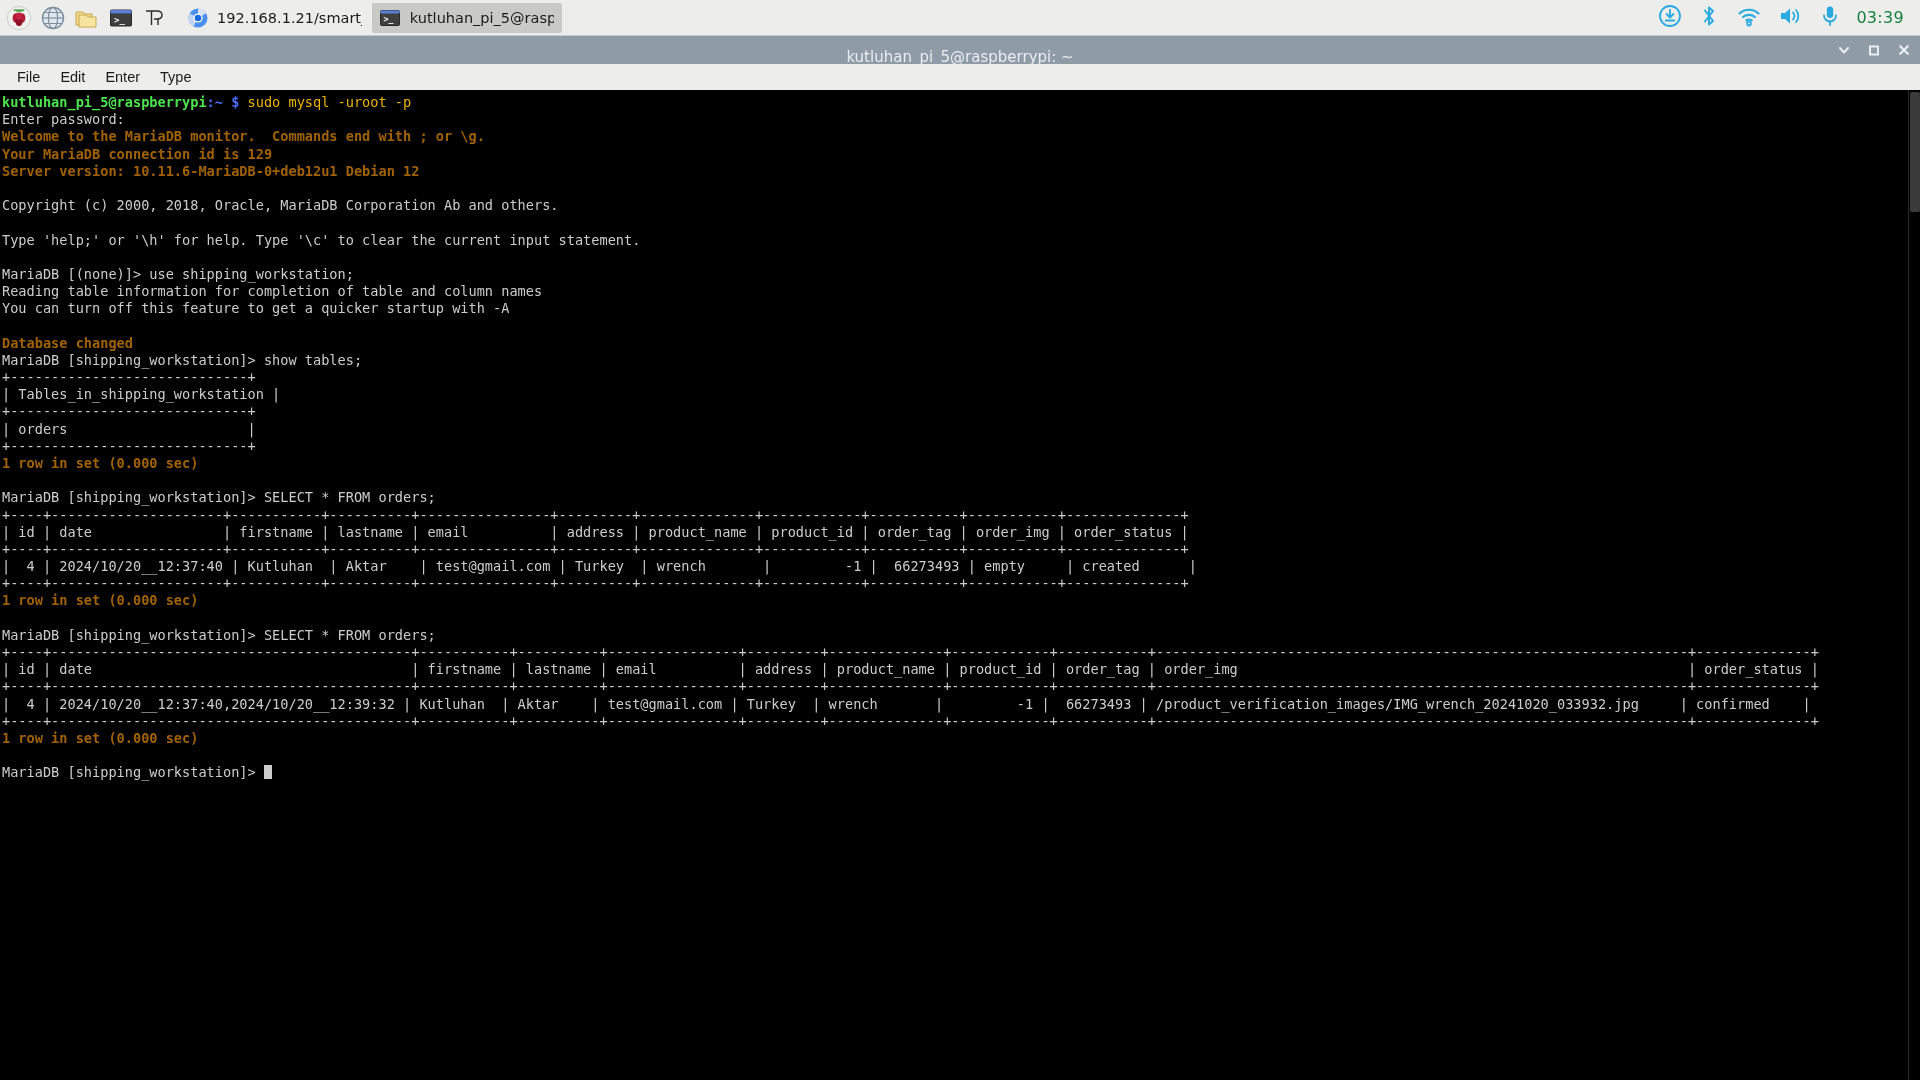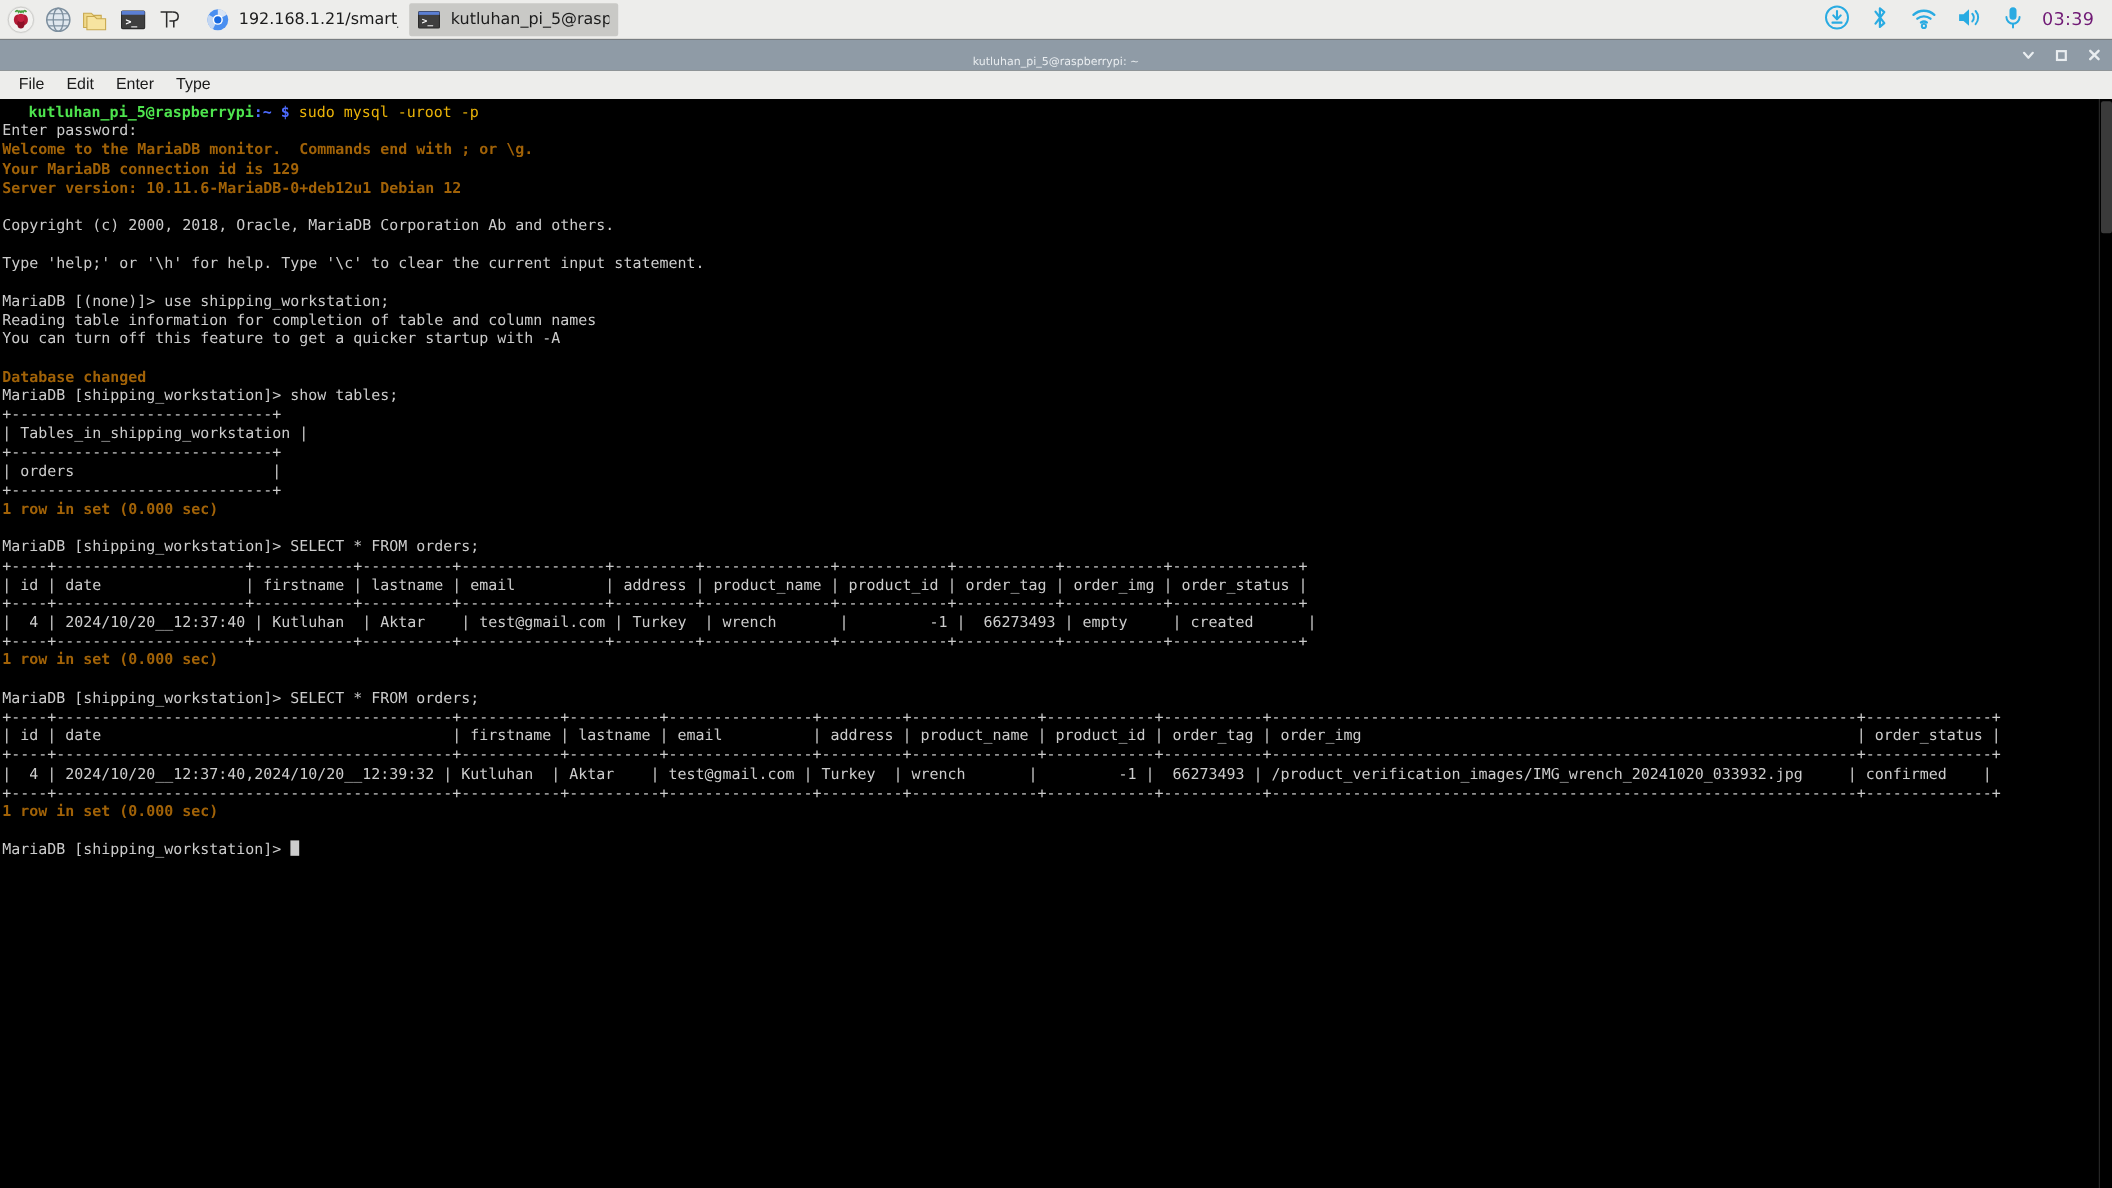--- a/index.html
+++ b/index.html
@@ -36,39 +36,39 @@
     white-space: nowrap; overflow: hidden;
   }
   .tb-win.active { background: #c9c9c6; }
   .tb-win-label { overflow: hidden; text-overflow: clip; }
 
   .tb-tray {
     margin-left: auto; display: flex; align-items: center;
     gap: 16px; padding-right: 16px;
   }
   .tray-clock {
-    font-size: 16px; color: #701a75;
+    font-size: 16px; color: #15803d;
     font-family: "DejaVu Sans", sans-serif;
     letter-spacing: 0.3px;
   }
 
   
   #window {
     position: absolute; top: 36px; left: 0;
     width: 1920px; height: 1044px;
     background: #000;
   }
   #titlebar {
     position: relative;
     height: 28px; width: 100%;
     background: #8f9ba6;
     display: flex; align-items: center; justify-content: center;
   }
   #titlebar .title {
-    font-size: 10px; color: #e9edf0;
+    font-size: 15px; color: #e9edf0;
     font-family: "DejaVu Sans", sans-serif;
     margin-top: 13px;
   }
   .win-btns {
     position: absolute; right: 8px; top: 0; height: 28px;
     display: flex; align-items: center; gap: 14px;
   }
   .win-btn { width: 16px; height: 16px; display: flex; align-items: center; justify-content: center; }
 
   #menubar {
@@ -96,21 +96,21 @@
     padding: 4px 0 0 2px;
     width: 1908px;
     font-family: "DejaVu Sans Mono", monospace;
     font-size: 13.6px;
     line-height: 17.2px;
     color: #cccccc;
     white-space: pre;
   }
   #term .line { height: 17.2px; white-space: pre; }
   .b { font-weight: bold; color: #a16207; }
-  .user { font-weight: bold; color: #4ee44e; margin-left: 24px; }
+  .user { font-weight: bold; color: #4ee44e; }
   .path { font-weight: bold; color: #4d6bff; }
   .dollar { font-weight: bold; color: #4d6bff; }
   .cmd { color: #eab308; }
   .cursor {
     display: inline-block;
     width: 8px; height: 14px;
     background: #cccccc;
     vertical-align: -2px;
   }
 

